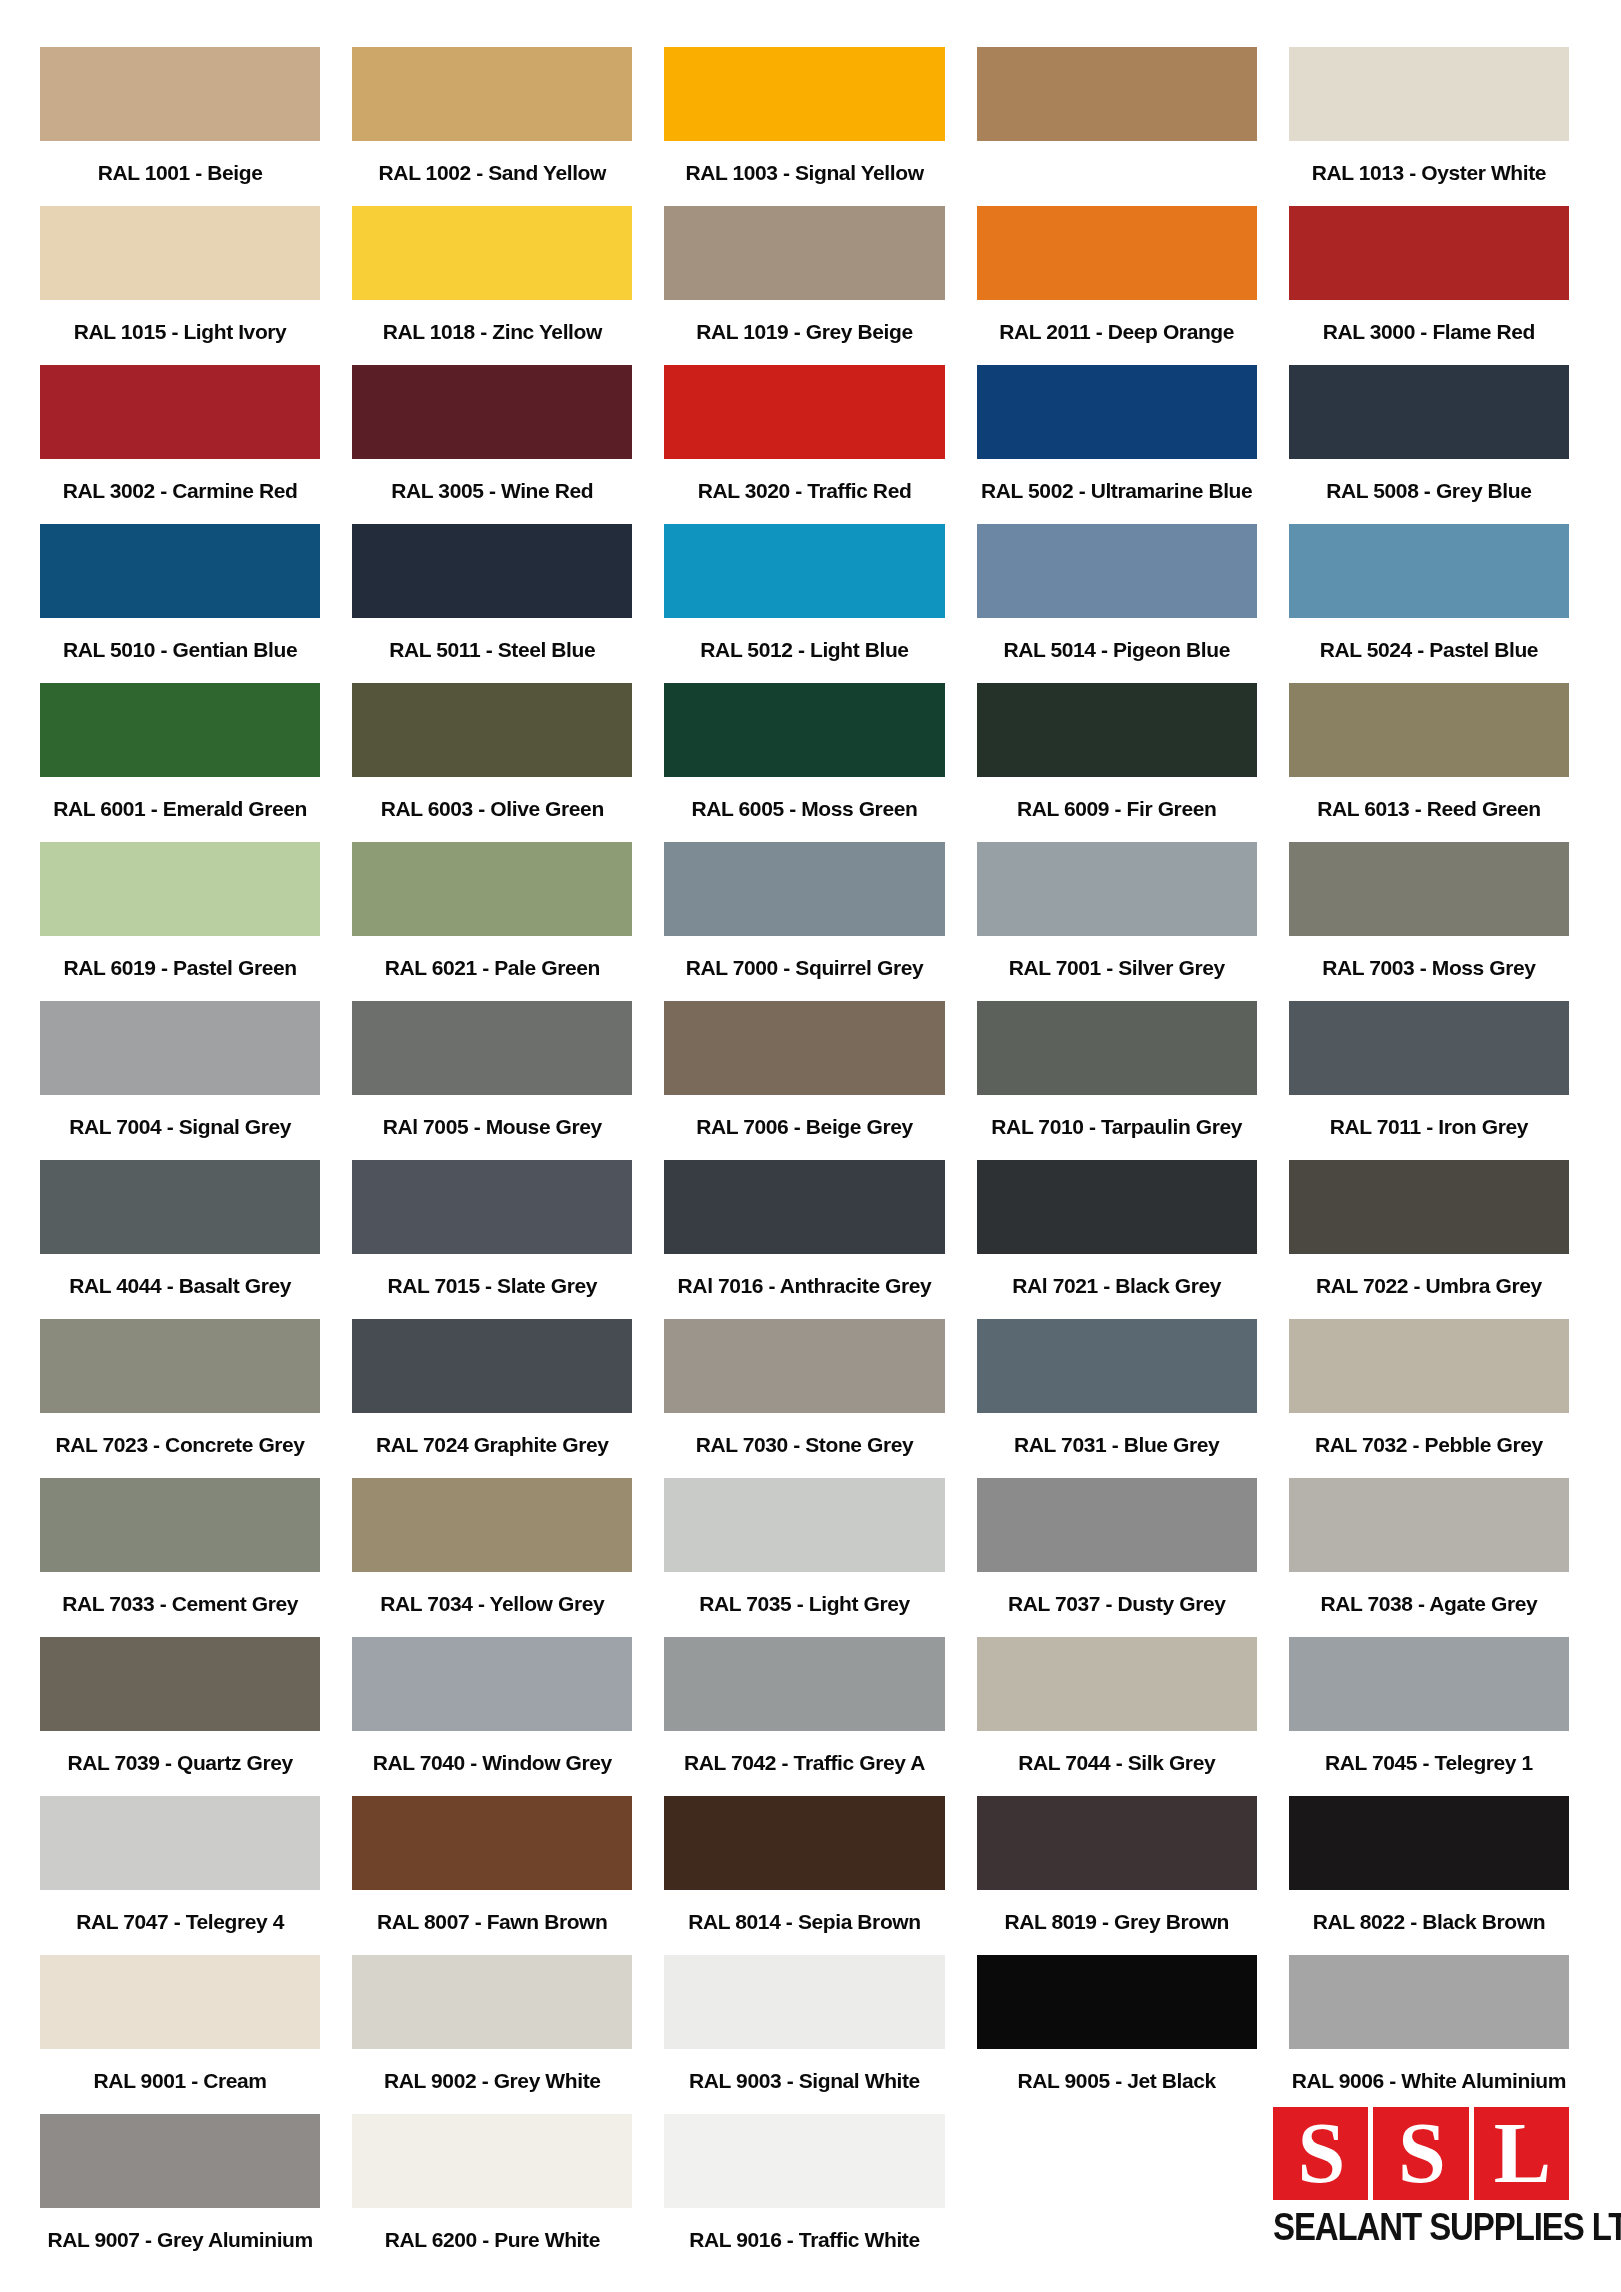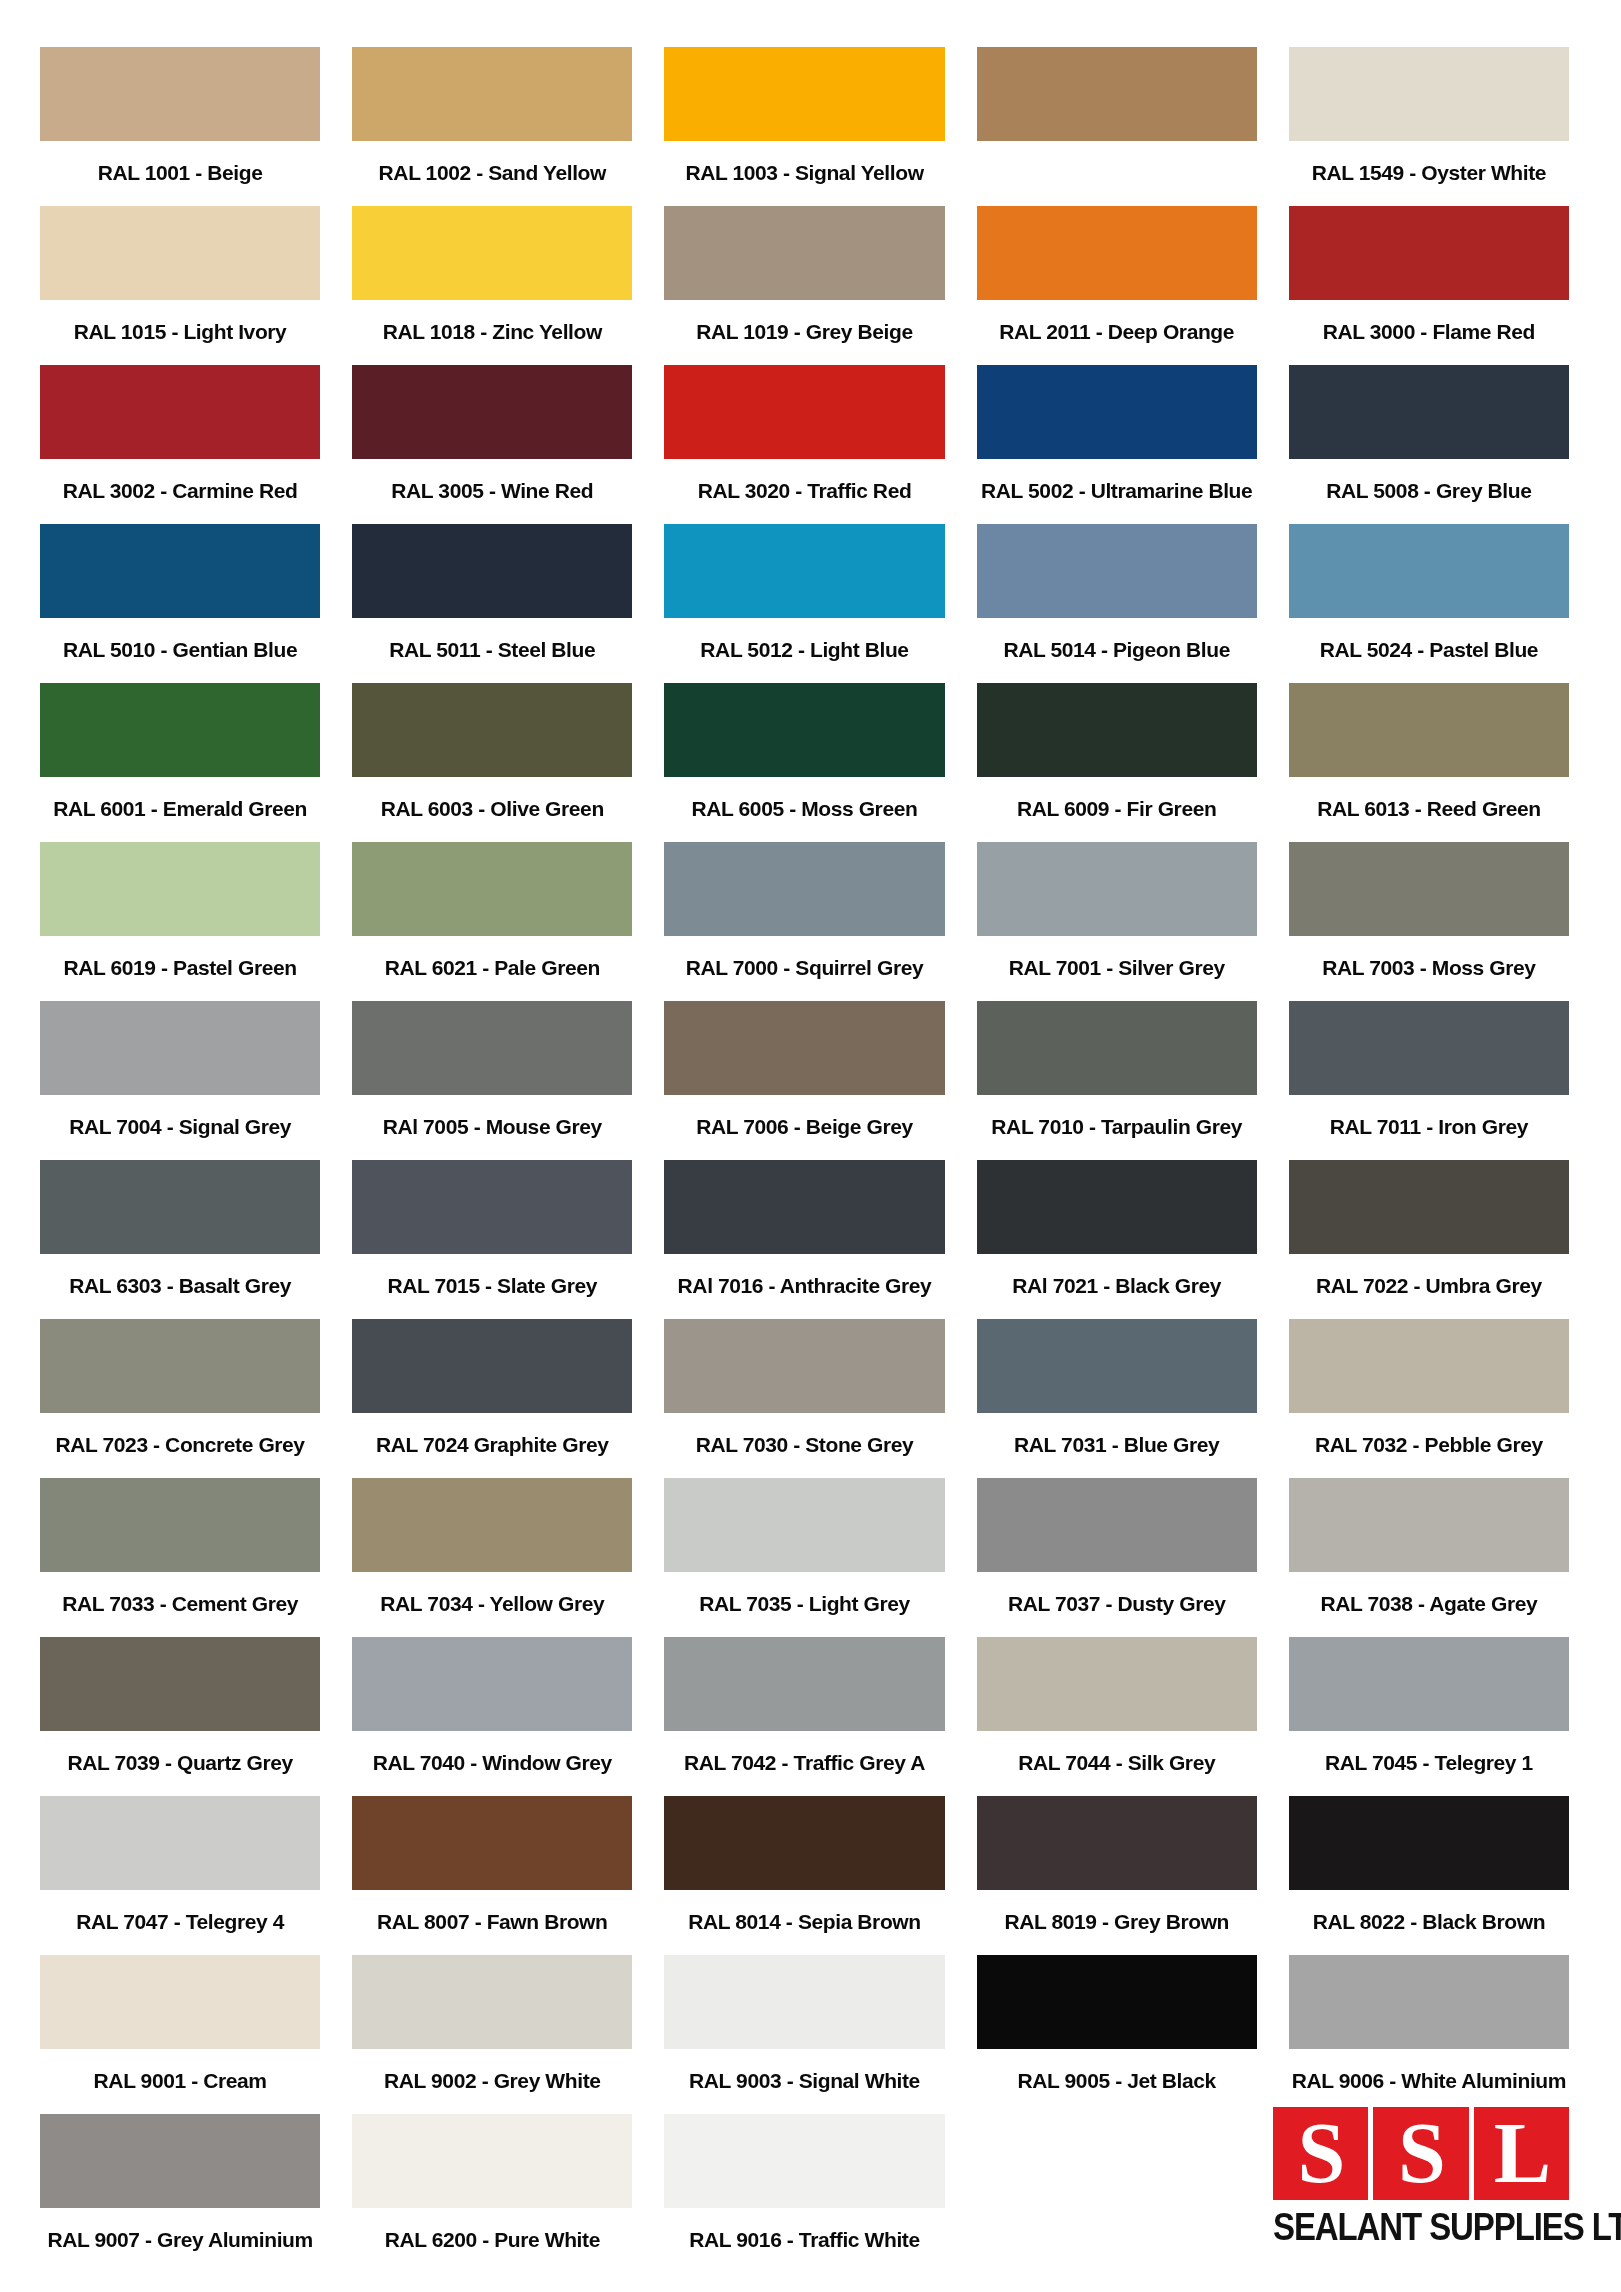--- a/index.html
+++ b/index.html
@@ -110,21 +110,21 @@
       </div>
       <div class="cell">
         <div class="swatch" style="background: rgb(249, 174, 0);"></div>
         <div class="caption">RAL 1003 - Signal Yellow</div>
       </div>
       <div class="cell">
         <div class="swatch" style="background: rgb(169, 130, 90);"></div>
       </div>
       <div class="cell">
         <div class="swatch" style="background: rgb(224, 219, 204);"></div>
-        <div class="caption">RAL 1549 - Oyster White</div>
+        <div class="caption">RAL 1013 - Oyster White</div>
       </div>
       <div class="cell">
         <div class="swatch" style="background: rgb(230, 212, 181);"></div>
         <div class="caption">RAL 1015 - Light Ivory</div>
       </div>
       <div class="cell">
         <div class="swatch" style="background: rgb(248, 207, 55);"></div>
         <div class="caption">RAL 1018 - Zinc Yellow</div>
       </div>
       <div class="cell">
@@ -234,21 +234,21 @@
       <div class="cell">
         <div class="swatch" style="background: rgb(93, 97, 92);"></div>
         <div class="caption">RAL 7010 - Tarpaulin Grey</div>
       </div>
       <div class="cell">
         <div class="swatch" style="background: rgb(81, 89, 94);"></div>
         <div class="caption">RAL 7011 - Iron Grey</div>
       </div>
       <div class="cell">
         <div class="swatch" style="background: rgb(87, 94, 96);"></div>
-        <div class="caption">RAL 6303 - Basalt Grey</div>
+        <div class="caption">RAL 4044 - Basalt Grey</div>
       </div>
       <div class="cell">
         <div class="swatch" style="background: rgb(79, 83, 91);"></div>
         <div class="caption">RAL 7015 - Slate Grey</div>
       </div>
       <div class="cell">
         <div class="swatch" style="background: rgb(55, 61, 66);"></div>
         <div class="caption">RAl 7016 - Anthracite Grey</div>
       </div>
       <div class="cell">

